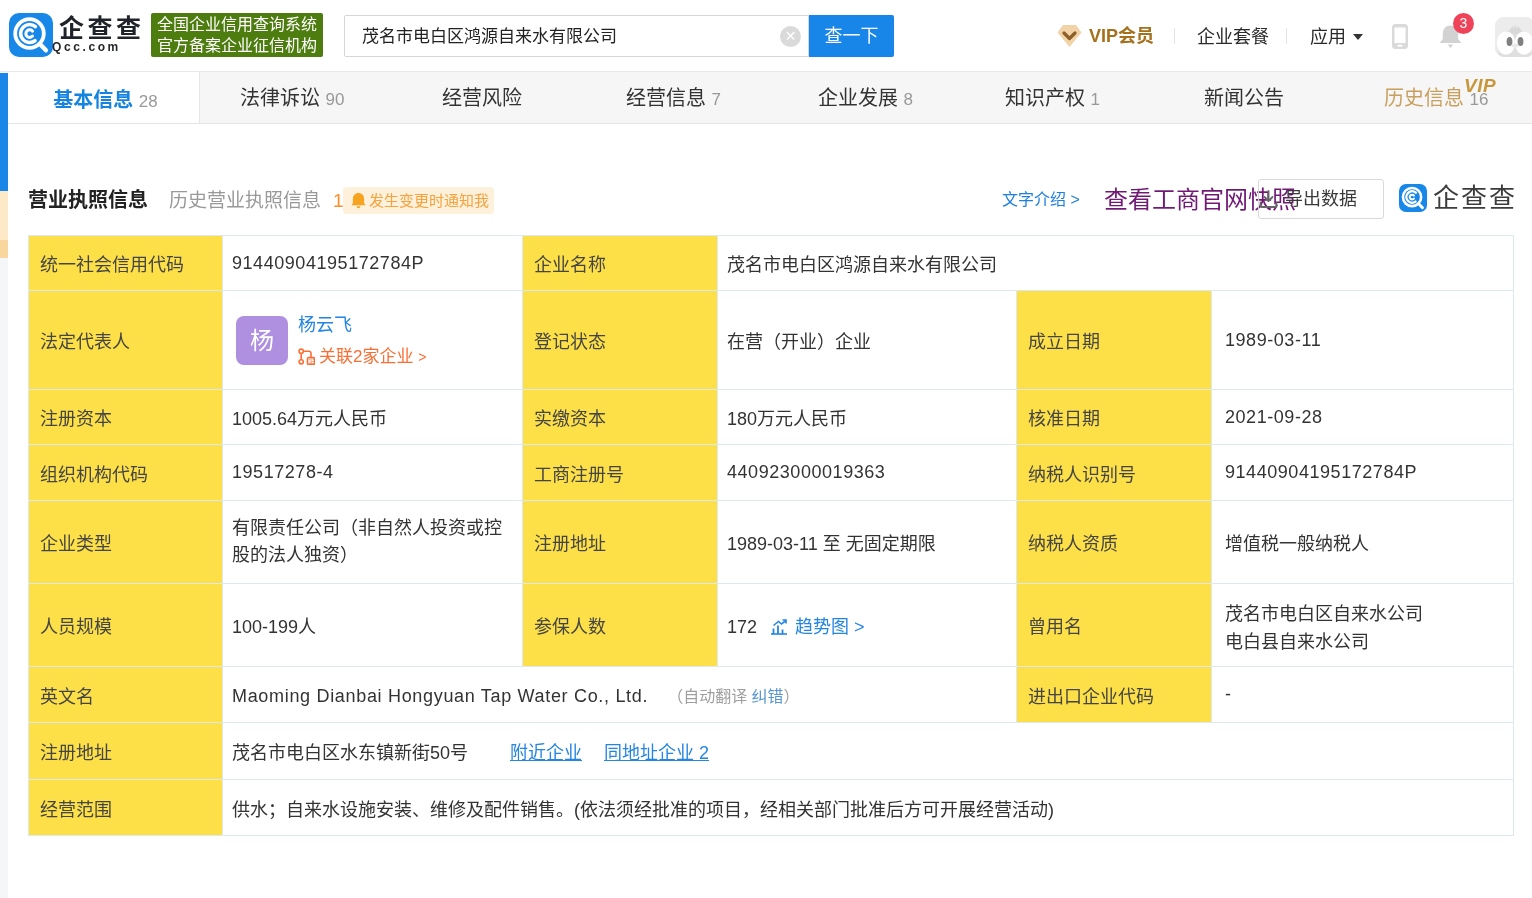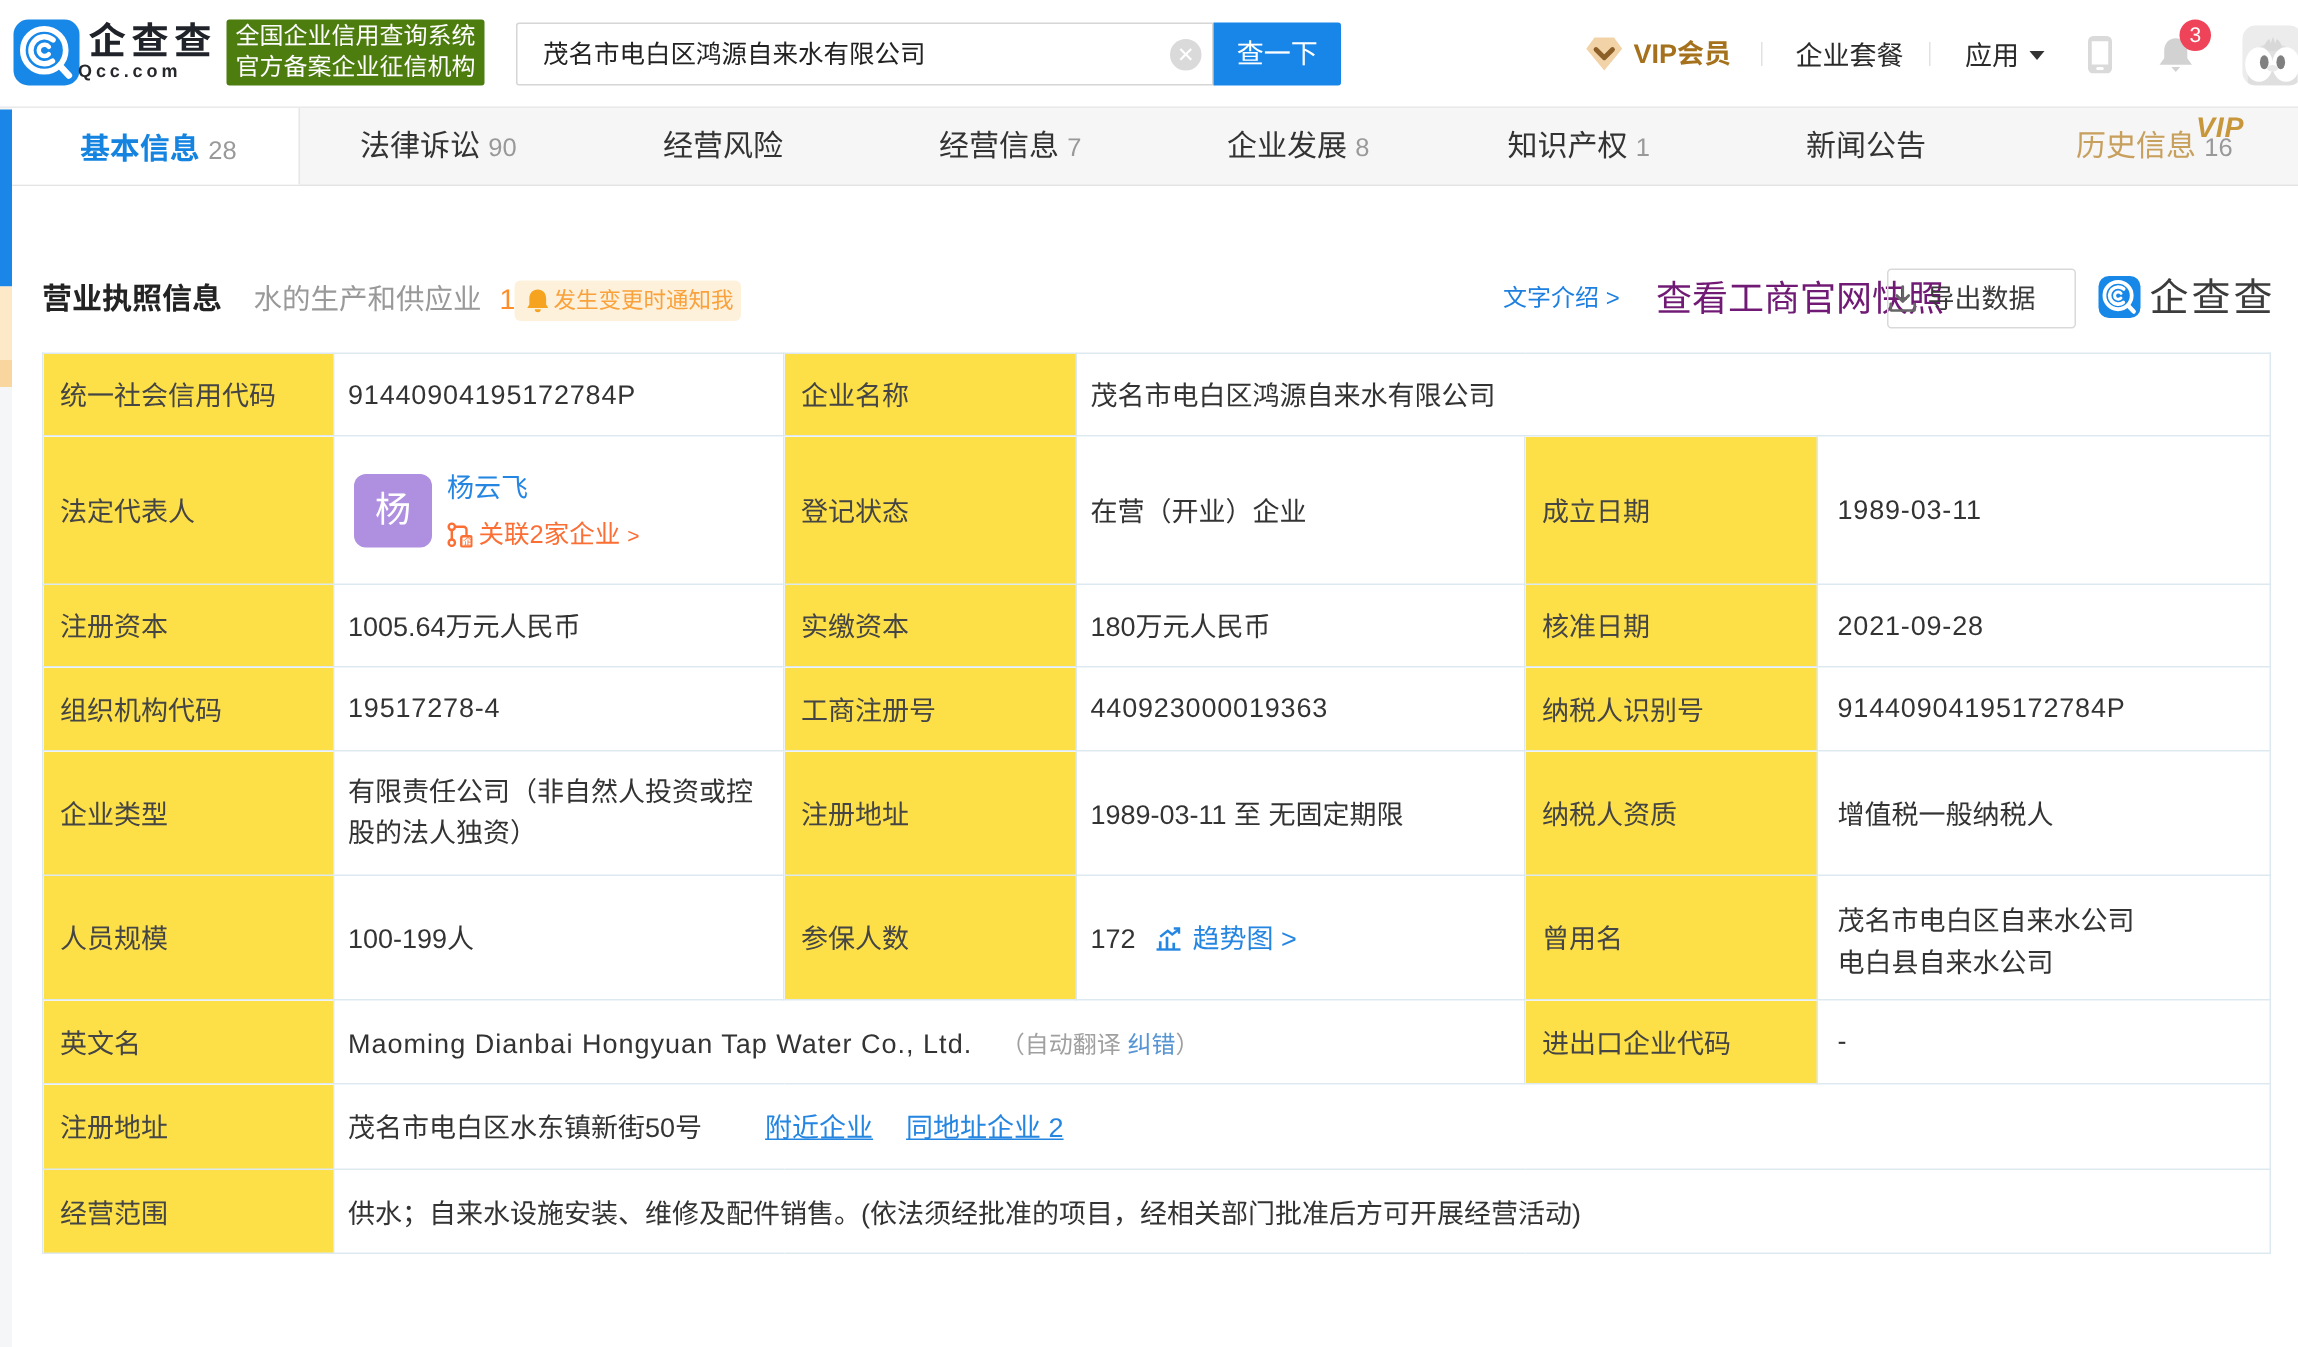--- a/index.html
+++ b/index.html
@@ -107,21 +107,21 @@
 <div class="abs tab" style="left:818px">企业发展 <span class="cnt">8</span></div>
 <div class="abs tab" style="left:1005px">知识产权 <span class="cnt">1</span></div>
 <div class="abs tab" style="left:1204px">新闻公告</div>
 <div class="abs tab" id="tab-his" style="left:1384px">历史信息 <span class="cnt">16</span></div>
 <div class="abs" id="vip-sup">VIP</div>
 <div class="abs strip" id="st-blue"></div>
 <div class="abs strip" id="st-peach"></div>
 <div class="abs strip" id="st-tan"></div>
 <div class="abs strip" id="st-gray"></div>
 <div class="abs" id="h2">营业执照信息</div>
-<div class="abs" id="h2-sub">水的生产和供应业</div>
+<div class="abs" id="h2-sub">历史营业执照信息</div>
 <div class="abs" id="h2-cnt">1</div>
 <div class="abs" id="notify"><svg width="15" height="17" viewBox="0 0 15 17">
       <path d="M7.5 1c3.4 0 5.6 2.5 5.6 6v4l1.4 2.3H.5L1.9 11V7c0-3.5 2.2-6 5.6-6z" fill="#f6a41f"></path>
       <path d="M5.5 14.2h4a2 2 0 0 1-4 0z" fill="#f6a41f"></path>
     </svg>发生变更时通知我</div>
 <div class="abs" id="txtintro">文字介绍 &gt;</div>
 <div class="abs" id="snapshot">查看工商官网快照</div>
 <div class="abs" id="export"><svg width="19" height="18" viewBox="0 0 19 18" style="vertical-align:-3px;margin-right:7px">
       <g fill="none" stroke="#666" stroke-width="1.8" stroke-linecap="round">
         <path d="M9.5 1v9.5 M5.5 7l4 4 4-4" stroke-linejoin="round"></path>

